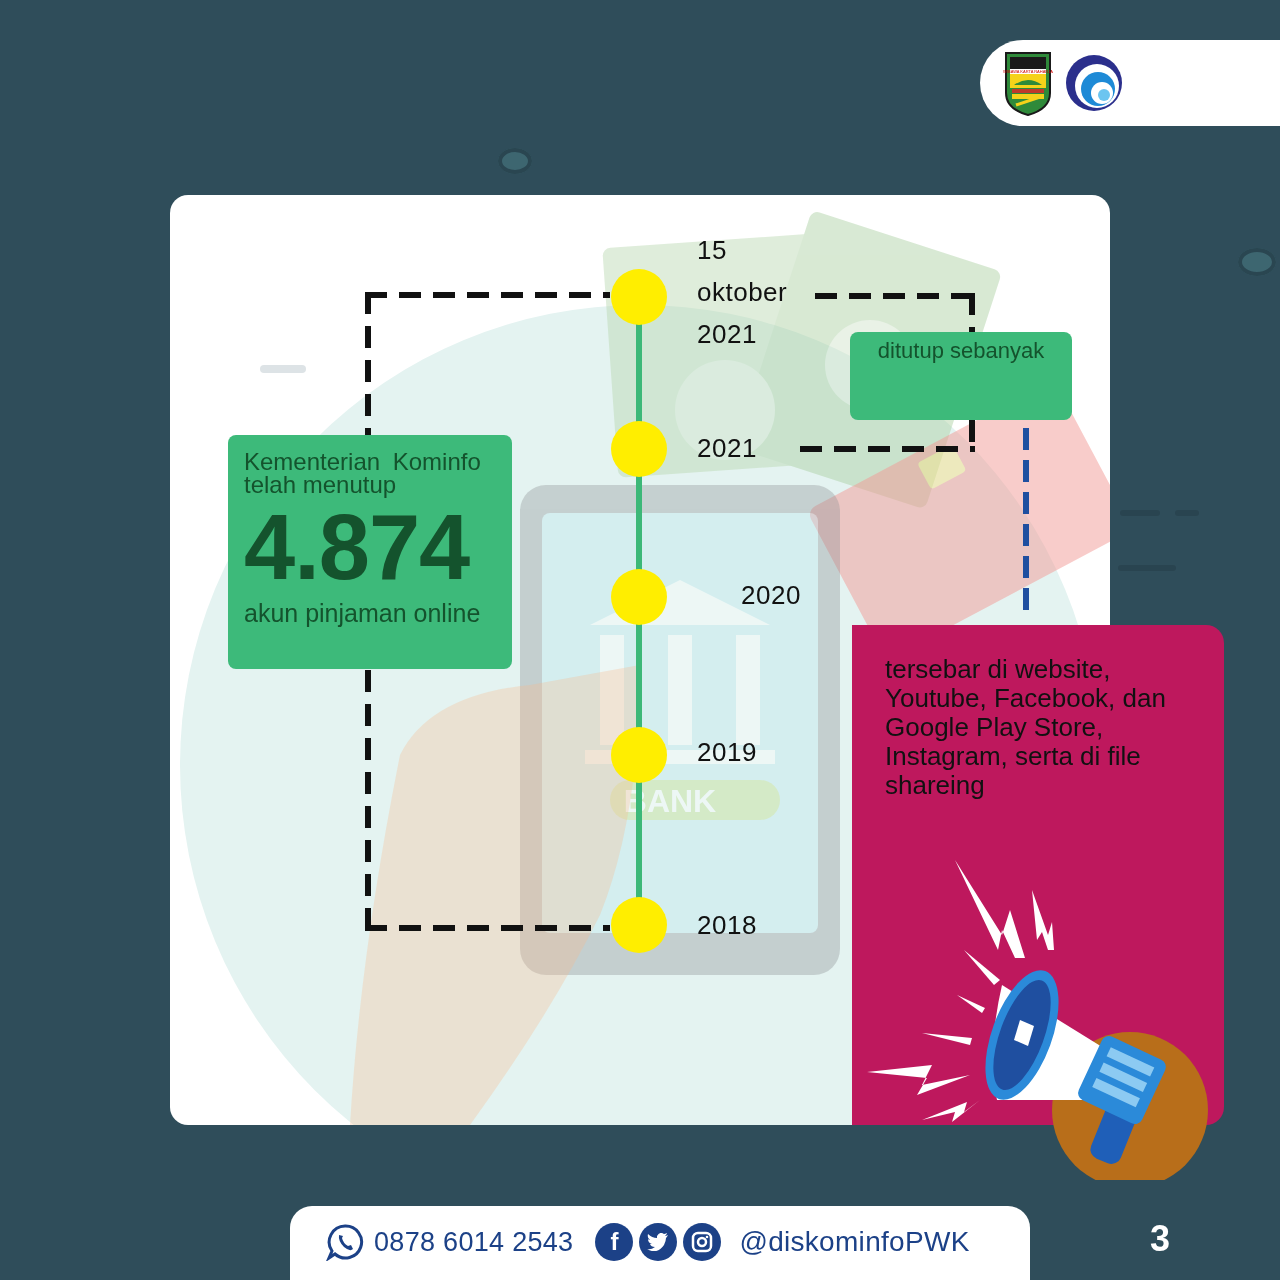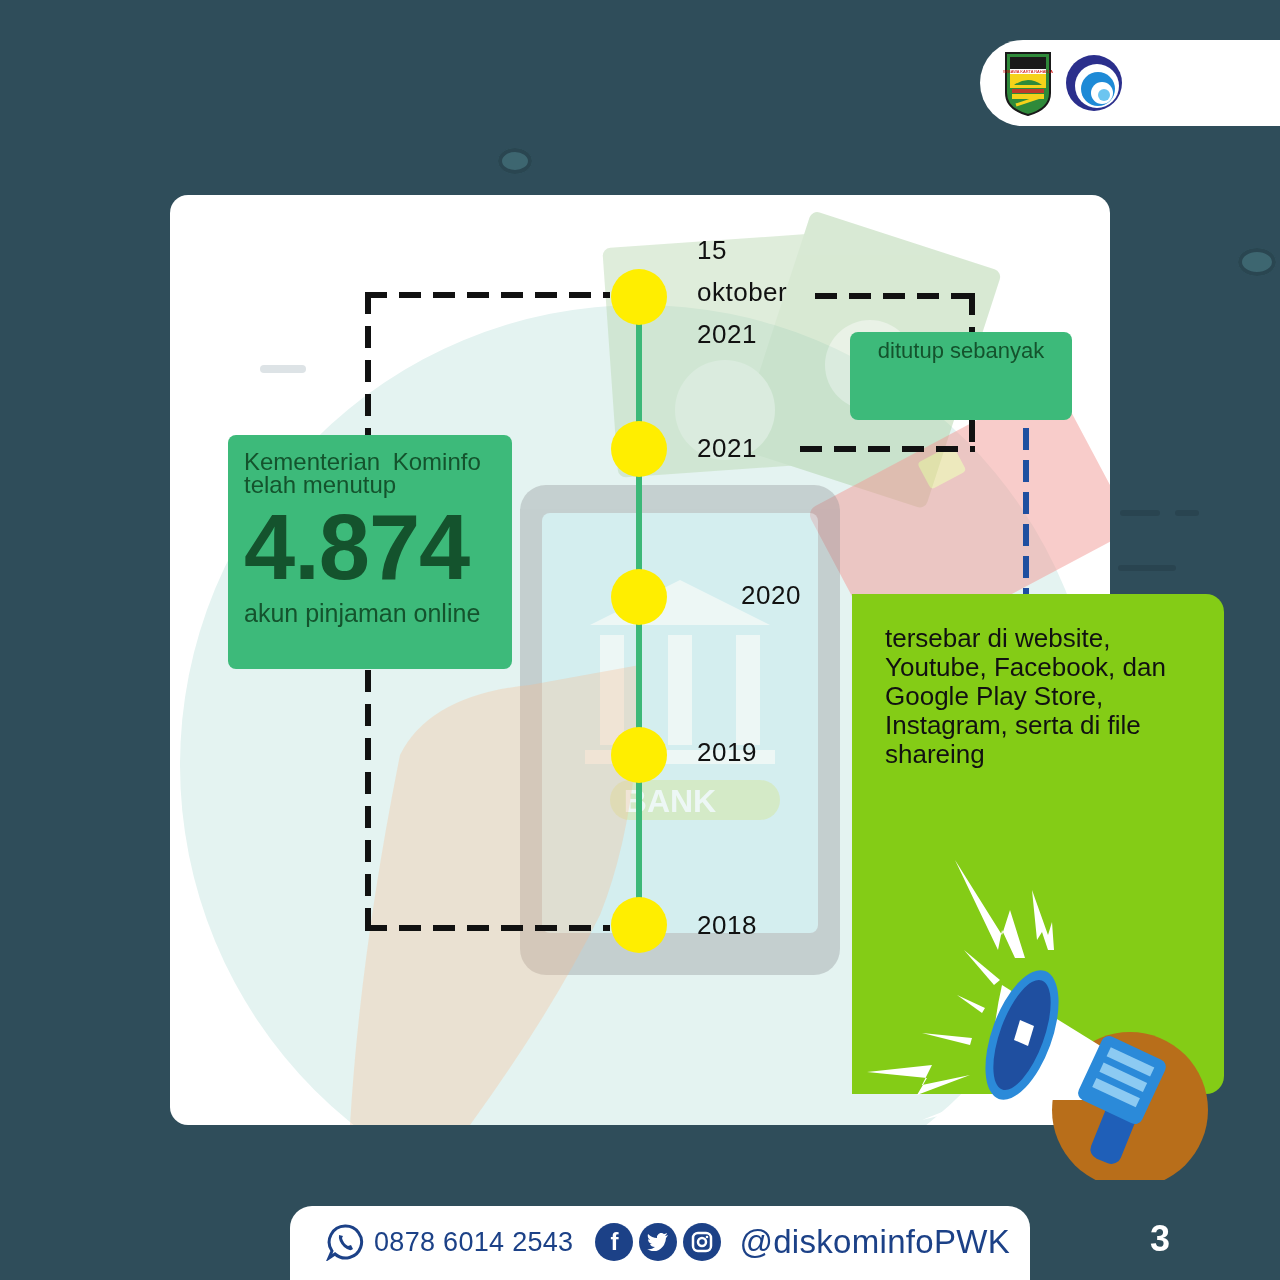--- a/index.html
+++ b/index.html
@@ -57,36 +57,36 @@
   .box-main .big { font-size: 92px; font-weight: bold; line-height: 92px; margin-top: 4px; letter-spacing: -1px; }
   .box-main .line3 { font-size: 25px; margin-top: 6px; }
 
   .box-small { left: 850px; top: 332px; width: 222px; height: 88px; text-align: center; padding-top: 6px; }
   .box-small .s1 { font-size: 22px; }
   .box-small .s2 { font-size: 46px; line-height: 46px; }
   .box-small .s2 span.unit { font-size: 22px; }
 
   
   .orange {
-    position: absolute; left: 852px; top: 594px; width: 372px; height: 500px;
-    background: #84cc16; border-radius: 0 18px 18px 0;
+    position: absolute; left: 852px; top: 625px; width: 372px; height: 500px;
+    background: #be185d; border-radius: 0 18px 18px 0;
   }
   .orange-text { position: absolute; left: 33px; top: 30px; width: 330px; font-size: 26px; line-height: 29px; color: #111; }
   .megaphone { position: absolute; left: 852px; top: 850px; width: 390px; height: 330px; }
 
   
   .footer-pill {
     position: absolute; left: 290px; top: 1206px; width: 740px; height: 90px;
     background: #fff; border-radius: 22px 22px 0 0;
   }
   .footer-row { position: absolute; left: 326px; top: 1222px; height: 40px; display: flex; align-items: center; }
   .phone { font-size: 27px; color: #1c4187; margin-left: 10px; letter-spacing: .3px; }
   .social { width: 38px; height: 38px; border-radius: 50%; background: #1c4187; color: #fff;
     display: flex; align-items: center; justify-content: center; font-weight: bold; }
-  .handle { font-size: 33px; color: #1c4187; margin-left: 18px; letter-spacing: .3px; text-align: center; }
+  .handle { font-size: 28px; color: #1c4187; margin-left: 18px; letter-spacing: .3px; text-align: center; }
   .page-num { position: absolute; left: 1150px; top: 1218px; font-size: 36px; color: #fff; font-weight: bold; }
 </style>
 </head>
 <body>
 
 <div class="bg-dot" style="left:498px;top:148px;width:34px;height:26px;"></div>
 <div class="bg-dot" style="left:1238px;top:248px;width:38px;height:28px;"></div>
 <div class="bg-dash" style="left:1120px;top:510px;width:40px;"></div>
 <div class="bg-dash" style="left:1175px;top:510px;width:24px;"></div>
 <div class="bg-dash" style="left:1118px;top:565px;width:58px;"></div>

